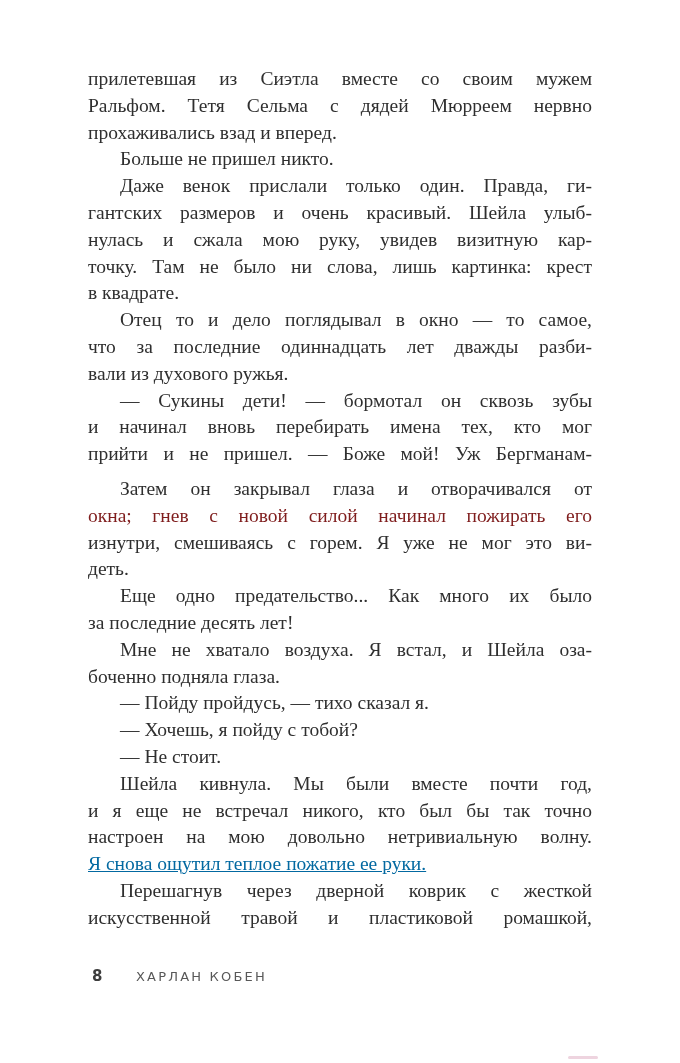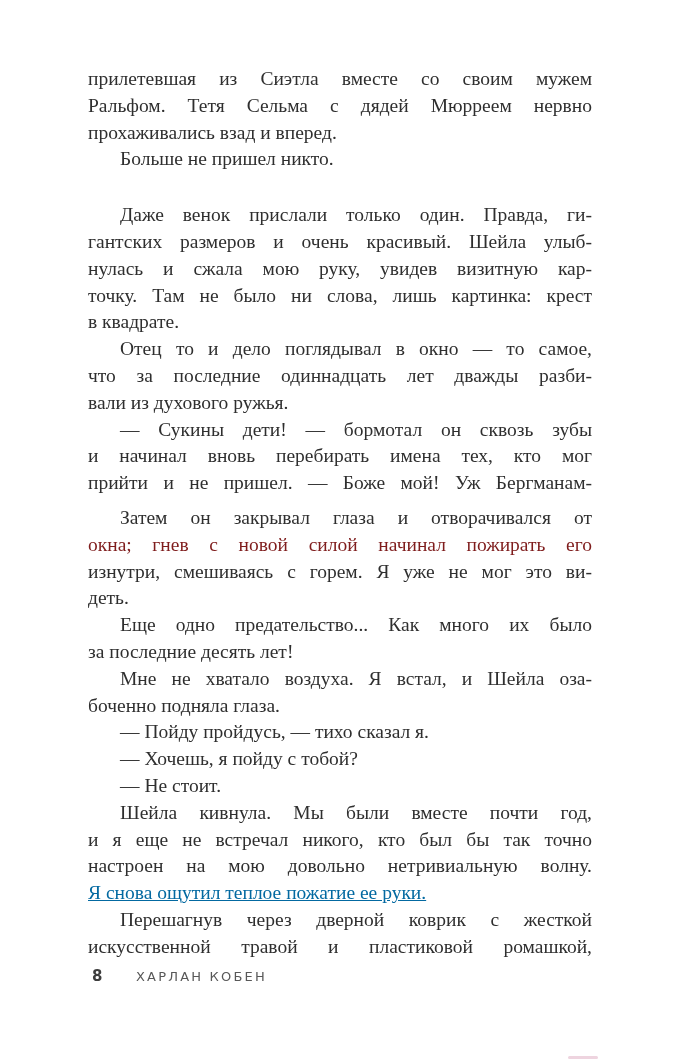--- a/index.html
+++ b/index.html
@@ -70,21 +70,21 @@
 </style>
 </head>
 <body>
 
 <div class="page" style="background: rgb(255, 255, 255);">
   <div class="body-text" id="body-text">
       <div class="line justify" style="color: rgb(47, 47, 47);">прилетевшая из Сиэтла вместе со своим мужем</div>
       <div class="line justify" style="color: rgb(47, 47, 47);">Ральфом. Тетя Сельма с дядей Мюрреем нервно</div>
       <div class="line" style="color: rgb(47, 47, 47);">прохаживались взад и вперед.</div>
       <div class="line indent" style="color: rgb(47, 47, 47);">Больше не пришел никто.</div>
-      <div class="line indent justify" style="color: rgb(47, 47, 47); margin-top: 29px;">Даже венок прислали только один. Правда, ги-</div>
+      <div class="line indent justify" style="color: rgb(47, 47, 47);">Даже венок прислали только один. Правда, ги-</div>
       <div class="line justify" style="color: rgb(47, 47, 47);">гантских размеров и очень красивый. Шейла улыб-</div>
       <div class="line justify" style="color: rgb(47, 47, 47);">нулась и сжала мою руку, увидев визитную кар-</div>
       <div class="line justify" style="color: rgb(47, 47, 47);">точку. Там не было ни слова, лишь картинка: крест</div>
       <div class="line" style="color: rgb(47, 47, 47);">в квадрате.</div>
       <div class="line indent justify" style="color: rgb(47, 47, 47);">Отец то и дело поглядывал в окно — то самое,</div>
       <div class="line justify" style="color: rgb(47, 47, 47);">что за последние одиннадцать лет дважды разби-</div>
       <div class="line" style="color: rgb(47, 47, 47);">вали из духового ружья.</div>
       <div class="line indent justify" style="color: rgb(47, 47, 47);">— Сукины дети! — бормотал он сквозь зубы</div>
       <div class="line justify" style="color: rgb(47, 47, 47);">и начинал вновь перебирать имена тех, кто мог</div>
       <div class="line justify" style="color: rgb(47, 47, 47);">прийти и не пришел. — Боже мой! Уж Бергманам-</div>

